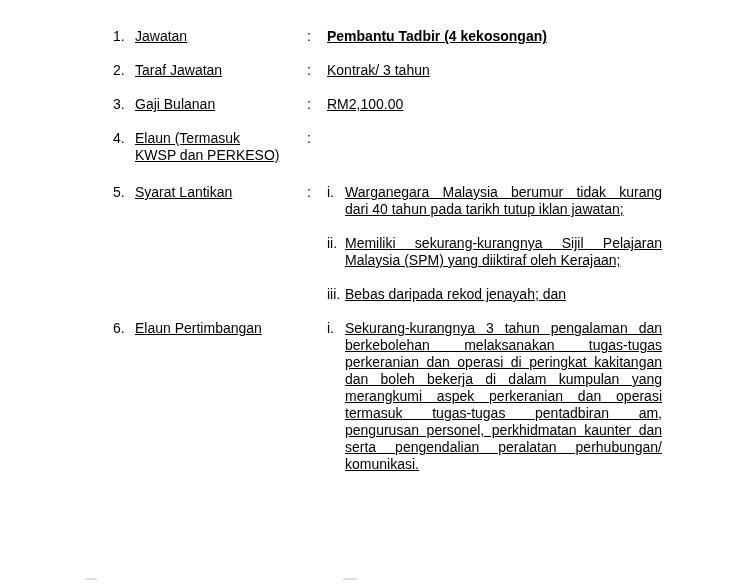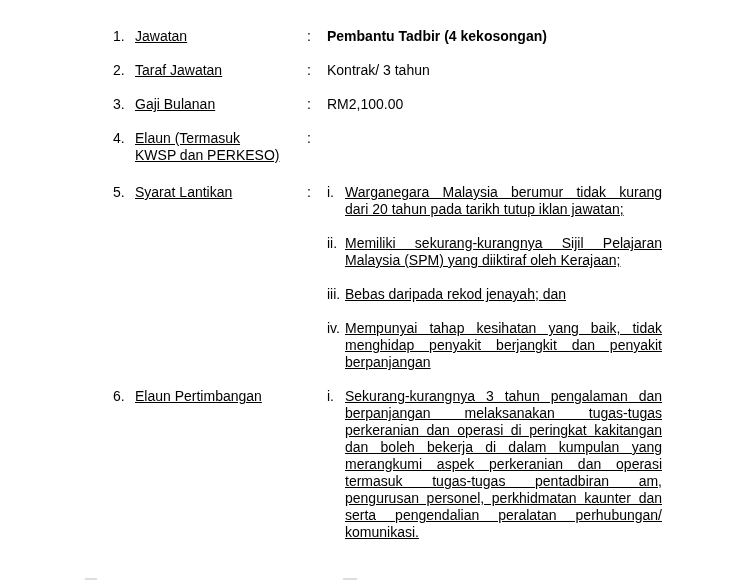--- a/index.html
+++ b/index.html
@@ -19,21 +19,21 @@
     display: flex;
     align-items: flex-start;
     padding-left: 113px;
     margin-bottom: 17px;
   }
   .row.gap-lg { margin-bottom: 20px; }
   .col-num   { width: 22px;  flex: none; white-space: nowrap; }
   .col-label { width: 172px; flex: none; }
   .col-colon { width: 20px;  flex: none; white-space: nowrap; }
   .col-value { width: 335px; flex: none; }
-  .oneline   { white-space: nowrap; display: block; }
+  .oneline   { white-space: nowrap; display: block; text-decoration: underline; }
   .bold      { font-weight: bold; }
 
   
   .sub {
     display: flex;
     align-items: flex-start;
     margin-bottom: 17px;
   }
   .sub:last-child { margin-bottom: 0; }
   .col-rn    { width: 18px;  flex: none; white-space: nowrap; }
@@ -106,59 +106,51 @@
       <div class="col-num">5.</div>
       <div class="col-label">
           <div class="tline">Syarat Lantikan</div>
         </div>
       <div class="col-colon">:</div>
       <div class="col-value">
         <div class="sub">
           <div class="col-rn">i.</div>
           <div class="col-rtext justify">
               <div class="tline">Warganegara Malaysia berumur tidak kurang</div>
-              <div class="tline">dari 20 tahun pada tarikh tutup iklan jawatan;</div>
+              <div class="tline">dari 40 tahun pada tarikh tutup iklan jawatan;</div>
             </div>
         </div>
         <div class="sub">
           <div class="col-rn">ii.</div>
           <div class="col-rtext justify">
               <div class="tline">Memiliki sekurang-kurangnya Sijil Pelajaran</div>
               <div class="tline">Malaysia (SPM) yang diiktiraf oleh Kerajaan;</div>
             </div>
         </div>
         <div class="sub">
           <div class="col-rn">iii.</div>
           <div class="col-rtext justify">
               <div class="tline">Bebas daripada rekod jenayah; dan</div>
-            </div>
-        </div>
-        <div class="sub">
-          <div class="col-rn">iv.</div>
-          <div class="col-rtext justify">
-              <div class="tline">Mempunyai tahap kesihatan yang baik, tidak</div>
-              <div class="tline">menghidap penyakit berjangkit dan penyakit</div>
-              <div class="tline">berpanjangan</div>
             </div>
         </div>
       </div>
     </div>
 
     <div class="row">
       <div class="col-num">6.</div>
       <div class="col-label">
           <div class="tline">Elaun Pertimbangan</div>
         </div>
       <div class="col-colon"></div>
       <div class="col-value">
         <div class="sub">
           <div class="col-rn">i.</div>
           <div class="col-rtext justify">
               <div class="tline">Sekurang-kurangnya 3 tahun pengalaman dan</div>
-              <div class="tline">berpanjangan melaksanakan tugas-tugas</div>
+              <div class="tline">berkebolehan melaksanakan tugas-tugas</div>
               <div class="tline">perkeranian dan operasi di peringkat kakitangan</div>
               <div class="tline">dan boleh bekerja di dalam kumpulan yang</div>
               <div class="tline">merangkumi aspek perkeranian dan operasi</div>
               <div class="tline">termasuk tugas-tugas pentadbiran am,</div>
               <div class="tline">pengurusan personel, perkhidmatan kaunter dan</div>
               <div class="tline">serta pengendalian peralatan perhubungan/</div>
               <div class="tline">komunikasi.</div>
             </div>
         </div>
       </div>

